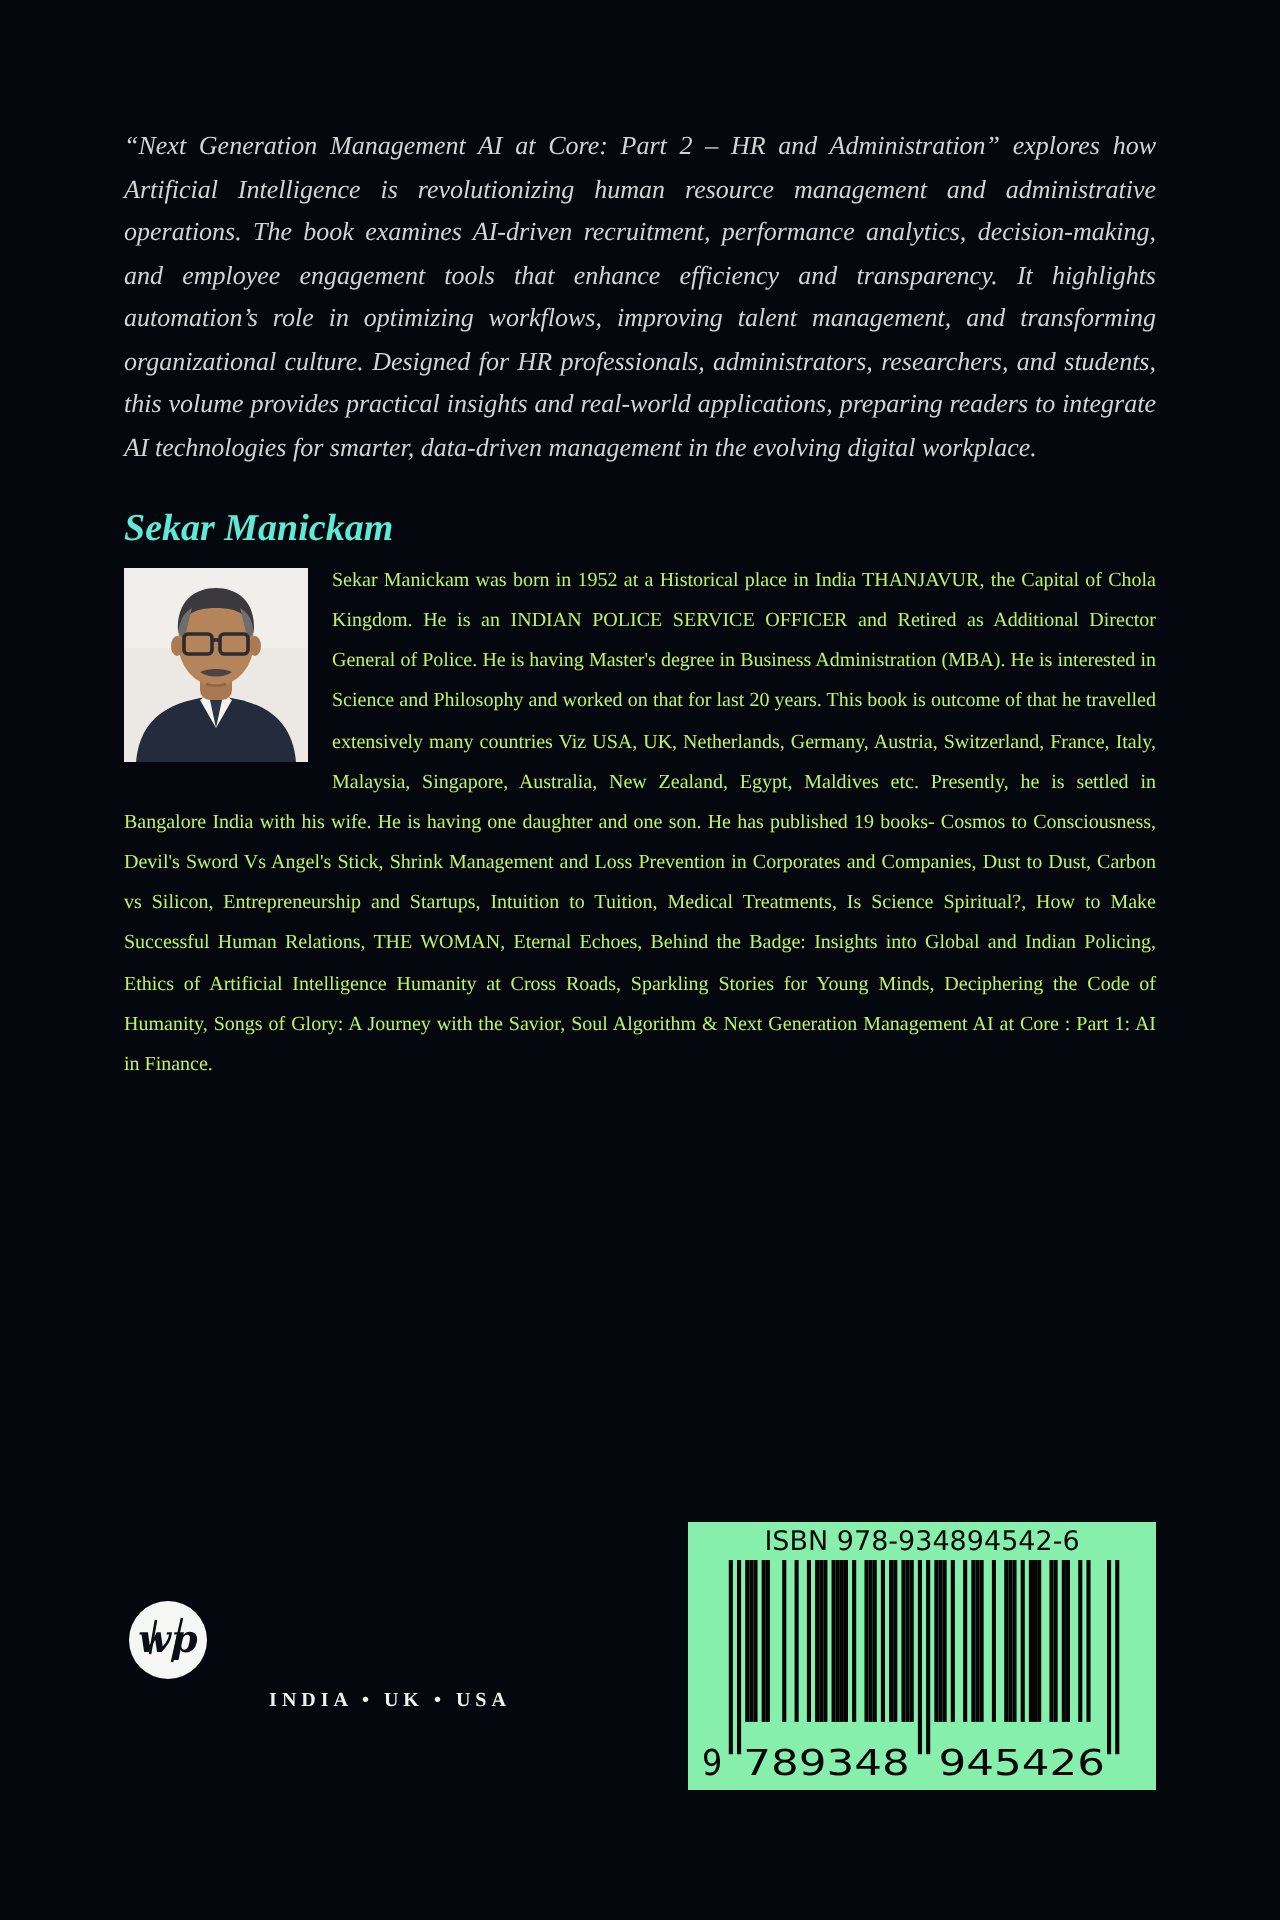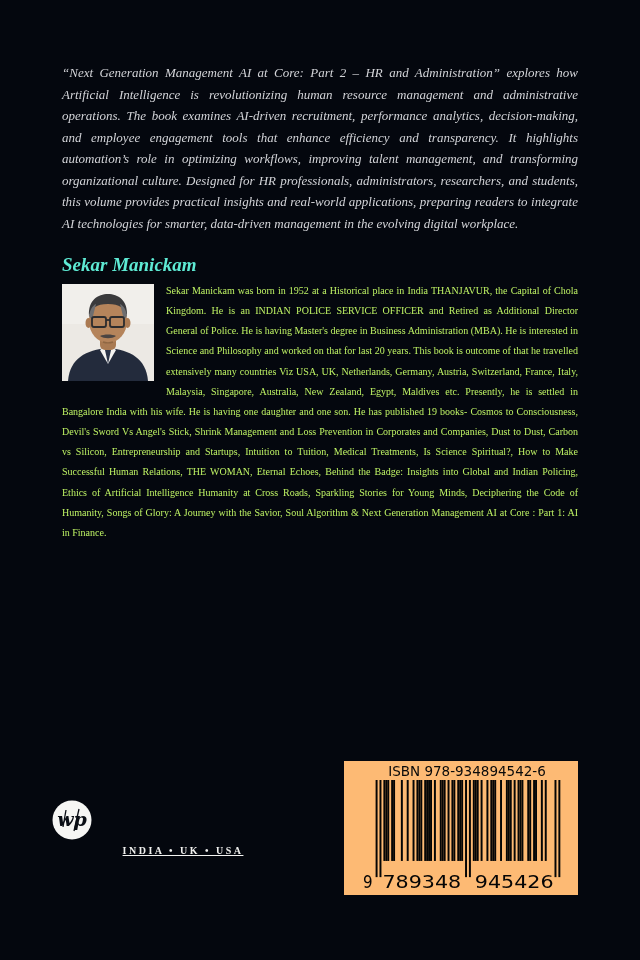--- a/index.html
+++ b/index.html
@@ -41,24 +41,23 @@
   .photo{
     float:left;
     width:92px;height:97px;
     margin:3px 12px 2px 0;
     background:#ece9e4;
     display:block;
   }
   
   .publisher{
     position:absolute;
-    left:52px;top:800px;
+    left:64px;top:800px;
     width:262px;
     color:#f4f4f2;
-    text-decoration:underline;
   }
   .publisher-row{
     display:flex;align-items:center;
   }
   .logo-circle{
     width:40px;height:40px;flex:0 0 40px;
   }
   .wordmark-wrap{
     margin-left:7px;
     flex:1;
@@ -87,23 +86,23 @@
     font-weight:bold;
     font-size:10px;
     letter-spacing:2.5px;
     color:#f0f0ee;
     white-space:nowrap;
   }
   .barcode-box{
     position:absolute;
     left:344px;top:761px;
     width:234px;height:134px;
-    background:#fdba74;
+    background:#86efac;
     box-sizing:border-box;
-    padding:2px 6px 4px 18px;
+    padding:2px 6px 4px 6px;
     display:flex;flex-direction:column;
   }
   .isbn-label{
     font-family:"DejaVu Sans", sans-serif;
     font-size:13.5px;
     color:#0a0a0a;
     text-align:center;
     line-height:17px;
     white-space:nowrap;
   }

